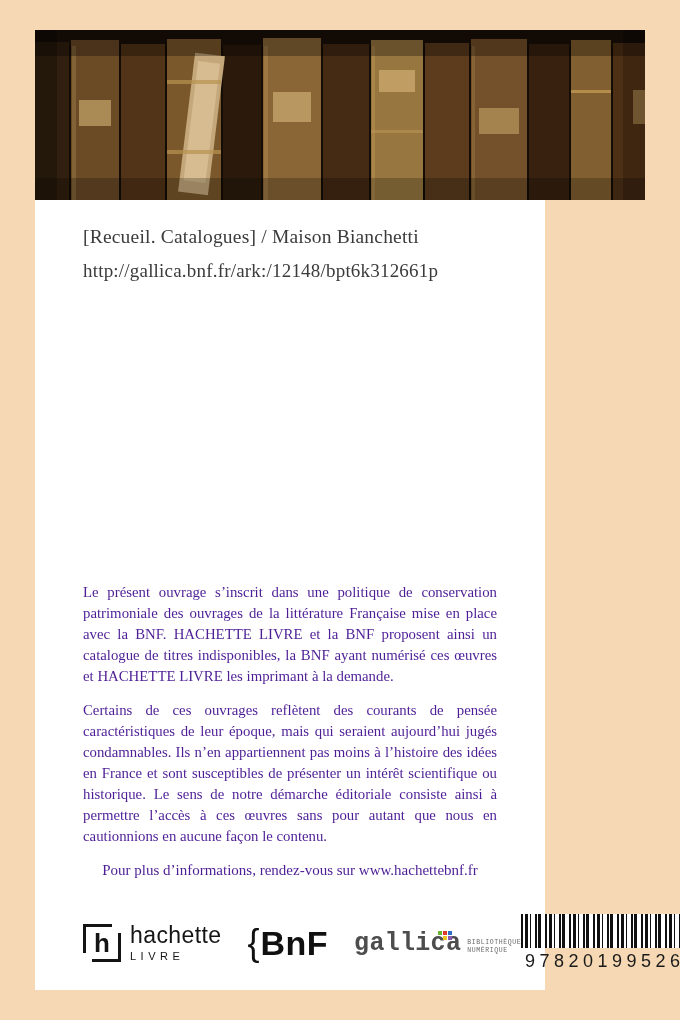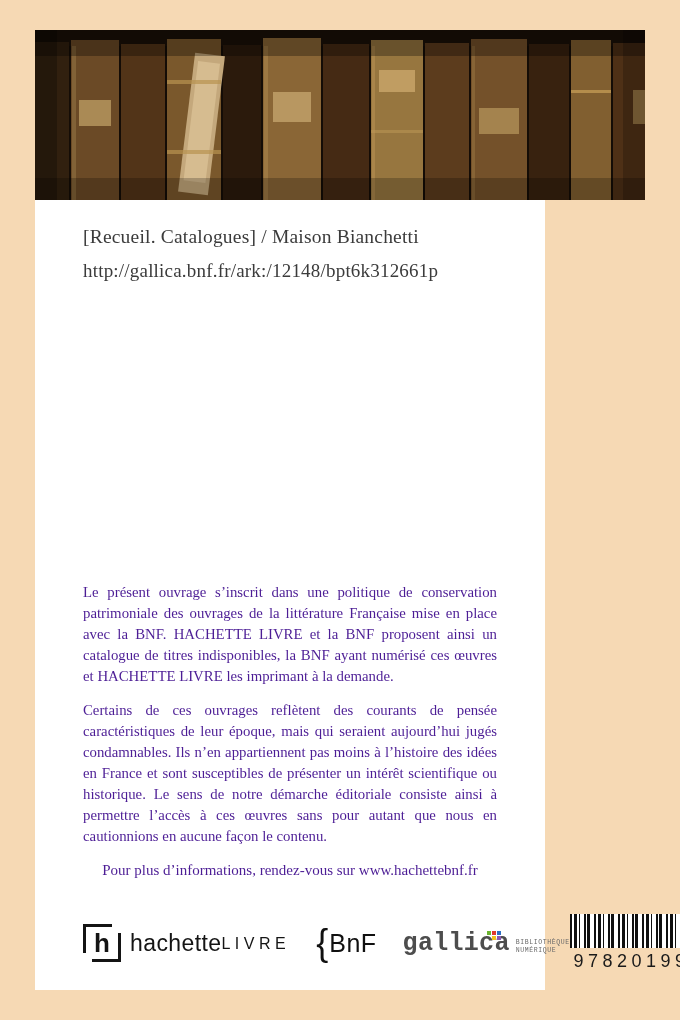--- a/index.html
+++ b/index.html
@@ -40,27 +40,27 @@
   }
   
   .hachette{display:flex;align-items:center;gap:9px;}
   .h-icon{
     position:relative;width:38px;height:38px;
     display:flex;align-items:center;justify-content:center;
     font-family:"Liberation Sans",sans-serif;font-weight:bold;font-size:26px;color:#141414;
   }
   .h-icon .br-tl{position:absolute;left:0;top:0;width:26px;height:26px;border-left:3px solid #141414;border-top:3px solid #141414;}
   .h-icon .br-br{position:absolute;right:0;bottom:0;width:26px;height:26px;border-right:3px solid #141414;border-bottom:3px solid #141414;}
-  .h-words{display:flex;line-height:1;}
+  .h-words{display:flex;flex-direction:column;line-height:1;}
   .h-name{font-size:23px;color:#141414;letter-spacing:.4px;}
-  .h-sub{font-size:16px;color:#141414;letter-spacing:4.5px;margin-top:4px;}
+  .h-sub{font-size:11px;color:#141414;letter-spacing:4.5px;margin-top:4px;}
   
   .bnf{margin-left:26px;display:flex;align-items:center;color:#101010;}
   .bnf .brace{font-size:36px;font-weight:400;line-height:1;margin-right:1px;}
-  .bnf .bnf-name{font-size:25px;font-weight:normal;letter-spacing:.5px;}
+  .bnf .bnf-name{font-size:34px;font-weight:bold;letter-spacing:.5px;}
   
   .gallica{margin-left:26px;display:flex;align-items:center;position:relative;font-family:Liberation Mono, monospace;}
   .g-name{font-size:25px;font-weight:bold;color:#4d4d4d;letter-spacing:.3px;}
   .g-pixels{position:absolute;top:2px;left:84px;width:14px;height:10px;}
   .g-pixels span{position:absolute;width:4px;height:4px;}
   .g-px1{left:0;top:0;background:#6ab42e;}
   .g-px2{left:5px;top:0;background:#e03a2f;}
   .g-px3{left:10px;top:0;background:#2d6fc4;}
   .g-px4{left:5px;top:5px;background:#f2c21d;}
   .g-px5{left:10px;top:5px;background:#8a57b0;}

